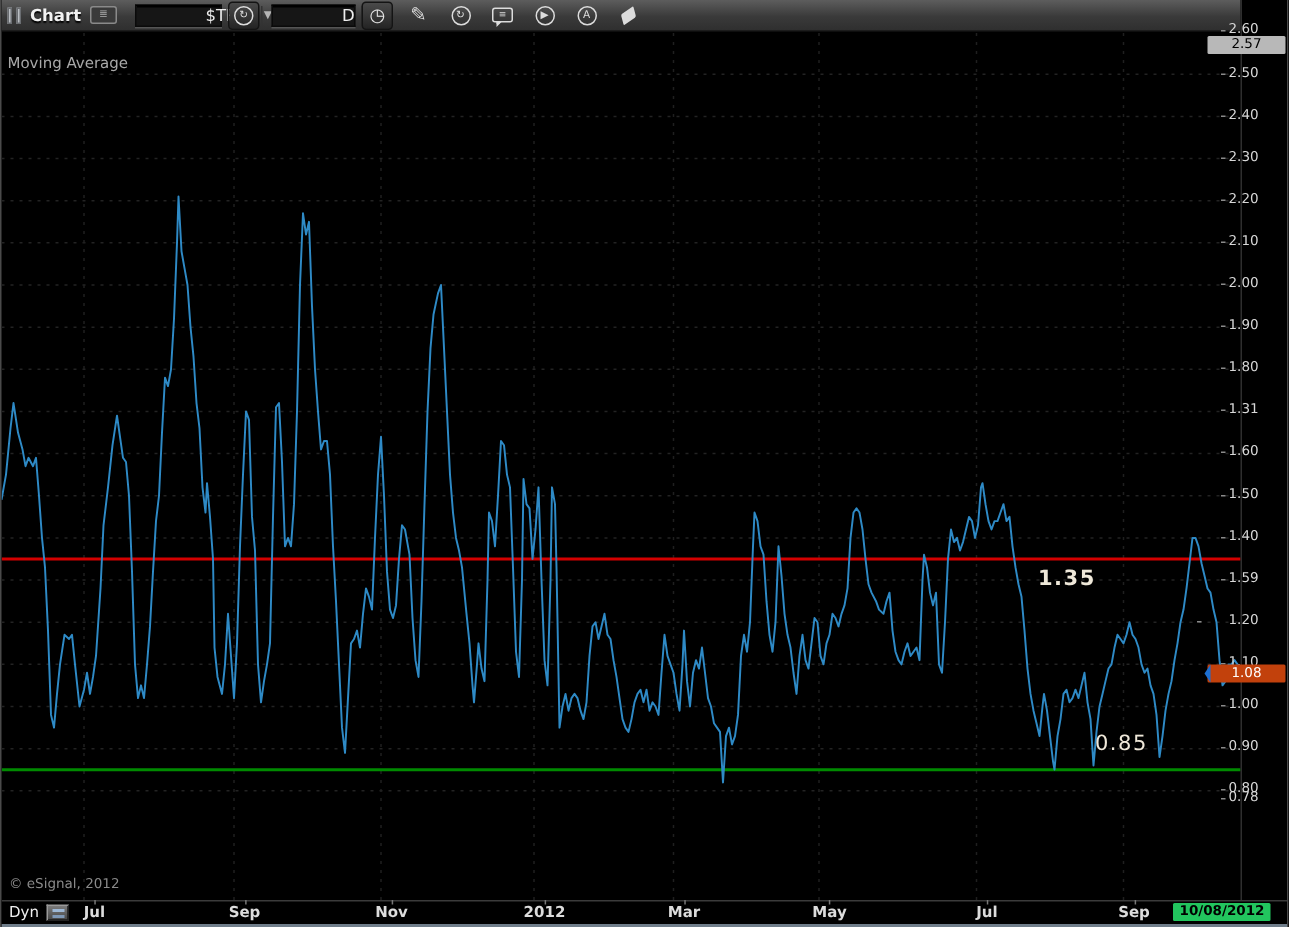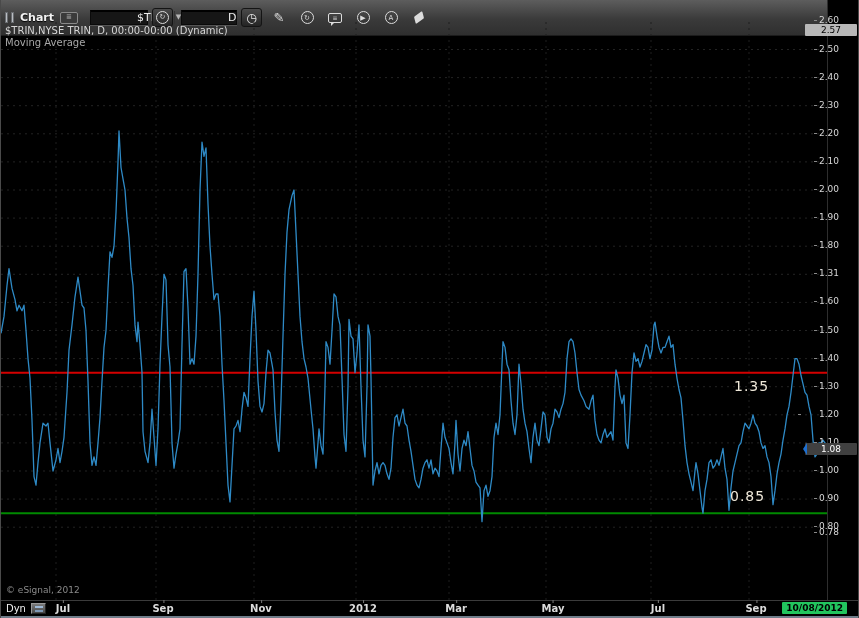--- a/index.html
+++ b/index.html
@@ -3,21 +3,21 @@
 <meta charset="utf-8">
 <style>
   html,body{margin:0;padding:0;background:#111;}
   .window{
     position:relative; width:859px; height:618px; overflow:hidden;
     background:#000; font-family:"DejaVu Sans", sans-serif;
     border-left:1px solid #4a4a4a; border-right:1px solid #4a4a4a; box-sizing:border-box;
   }
   
   .toolbar{
-    position:absolute; left:0; top:0; width:830px; height:36px;
+    position:absolute; left:0; top:0; width:830px; height:21px;
     background:linear-gradient(#5d5d5d,#3a3a3a 55%,#2f2f2f);
     display:flex; align-items:center; gap:4px; padding-left:4px; box-sizing:border-box;
     border-bottom:1px solid #1c1c1c;
   }
   .win-icon{width:9px;height:11px;display:inline-block;position:relative;}
   .win-icon::before,.win-icon::after{content:"";position:absolute;top:0;width:3px;height:11px;background:#b9bdc2;border:1px solid #6a6d71;box-sizing:border-box;}
   .win-icon::before{left:0}.win-icon::after{right:0}
   .tb-title{color:#f2f2f2;font-size:11px;font-weight:bold;margin-left:2px;text-shadow:0 1px 1px #000;}
   .tb-badge{width:16px;height:10px;border:1px solid #8a8a8a;border-radius:2px;background:#3a3a3a;color:#aeaeae;
     font-size:7px;line-height:9px;text-align:center;margin-left:2px;overflow:hidden;}
@@ -46,21 +46,21 @@
   .ov-line1{position:absolute;left:4px;top:25px;color:#d6d6d6;font-size:10px;}
   .ov-line2{position:absolute;left:4px;top:37px;color:#a8a8a8;font-size:10px;}
   .copyright{position:absolute;left:5px;top:585px;color:#8a8a8a;font-size:9px;}
   .annotation{position:absolute;color:#efe8d9;font-size:14px;letter-spacing:1px;}
   
   .axis-y{position:absolute;right:0;top:0;width:30px;height:600px;background:#000;border-left:1px solid #2e2e2e;}
   .ytick{position:absolute;right:12px;width:27px;text-align:left;color:#d8d8d8;font-size:9px;line-height:11px;}
   .ytick::before{content:"";position:absolute;left:-5px;top:5px;width:3px;height:1px;background:#8a8a8a;}
   .ytag{position:absolute;right:1px;height:12px;font-size:9px;line-height:12px;padding:0 16px;border-radius:1px;}
   .ytag.high{background:#b8b8b8;color:#000;}
-  .ytag.last{background:#404040;color:#fff;}
+  .ytag.last{background:#c2410c;color:#fff;}
   .ytag.last::before{content:"";position:absolute;left:-8px;top:0;border:6px solid transparent;border-right:4px solid #1d6fd1;border-top-width:6px;border-bottom-width:6px;margin-top:0;}
   
   .date-bar{position:absolute;left:0;top:600px;width:859px;height:15px;background:#000;border-top:1px solid #3b3b3b;box-sizing:content-box;}
   .dyn-label{position:absolute;left:5px;top:2px;color:#f0f0f0;font-size:10px;font-weight:normal;}
   .dyn-btn{position:absolute;left:30px;top:2px;width:15px;height:11px;background:linear-gradient(#7a7a7a,#474747);border:1px solid #999;border-right-color:#222;border-bottom-color:#222;box-sizing:border-box;}
   .dyn-btn::before{content:"";position:absolute;left:3px;top:2px;width:8px;height:2px;background:#9db8d6;}
   .dyn-btn::after{content:"";position:absolute;left:3px;top:6px;width:8px;height:2px;background:#7e98b6;}
   .month{position:absolute;top:2px;transform:translateX(-50%);color:#dcdcdc;font-size:10px;font-weight:bold;}
   .month::before{content:"";position:absolute;left:50%;top:-3px;width:1px;height:3px;background:#777;}
   .date-tag{position:absolute;right:13px;top:1px;background:#22c55e;color:#000;font-size:9px;font-weight:bold;padding:1px 4px;border-radius:1px;}
@@ -143,45 +143,44 @@
         <line x1="253" x2="253" y1="0" y2="578" stroke="#1f1f1f" stroke-width="1" stroke-dasharray="2,4"></line>
         <line x1="355" x2="355" y1="0" y2="578" stroke="#1f1f1f" stroke-width="1" stroke-dasharray="2,4"></line>
         <line x1="448" x2="448" y1="0" y2="578" stroke="#1f1f1f" stroke-width="1" stroke-dasharray="2,4"></line>
         <line x1="545" x2="545" y1="0" y2="578" stroke="#1f1f1f" stroke-width="1" stroke-dasharray="2,4"></line>
         <line x1="650" x2="650" y1="0" y2="578" stroke="#1f1f1f" stroke-width="1" stroke-dasharray="2,4"></line>
         <line x1="748" x2="748" y1="0" y2="578" stroke="#1f1f1f" stroke-width="1" stroke-dasharray="2,4"></line>
         <line x1="0" x2="829" y1="350.65" y2="350.65" stroke="#d40000" stroke-width="2"></line>
         <line x1="0" x2="829" y1="491.15" y2="491.15" stroke="#008a00" stroke-width="2"></line>
         <polyline points="0,311.3 3,294.4 6,263.5 8,246.7 11,266.4 14,277.6 16,288.8 18,283.2 21,288.8 23,283.2 25,308.5 27,336.6 29,356.3 31,398.4 33,454.6 35,463.1 37,440.6 39,420.9 42,401.2 45,404.0 47,401.2 49,420.9 52,449.0 55,437.8 57,426.5 59,440.6 61,429.3 63,415.3 66,370.3 68,328.2 71,302.9 74,274.8 77,255.1 79,269.2 81,283.2 83,286.0 85,308.5 87,359.1 89,420.9 91,443.4 93,434.9 95,443.4 97,420.9 99,395.6 101,359.1 103,325.4 105,308.5 107,266.4 109,229.8 111,235.4 113,224.2 115,190.5 117,139.9 118,109.0 120,145.5 122,156.8 124,168.0 126,196.1 128,215.8 130,246.7 132,263.5 134,302.9 136,319.7 137,300.1 139,322.6 141,350.6 142,409.7 144,429.3 147,440.6 149,420.9 151,387.2 153,415.3 155,443.4 157,406.9 159,342.2 161,294.4 163,252.3 165,257.9 167,322.6 169,345.0 171,420.9 173,446.2 175,432.1 177,420.9 179,406.9 181,322.6 183,249.5 185,246.7 187,286.0 189,342.2 191,336.6 193,342.2 195,314.1 197,252.3 199,168.0 201,120.2 203,134.3 205,125.9 207,182.1 209,224.2 211,252.3 213,277.6 215,272.0 217,272.0 219,294.4 221,342.2 223,378.8 225,420.9 227,463.1 229,479.9 231,443.4 233,406.9 235,404.0 237,398.4 239,409.7 241,387.2 243,370.3 245,375.9 247,384.4 249,336.6 251,294.4 253,269.2 255,308.5 257,359.1 259,384.4 261,390.0 263,381.6 265,350.6 267,328.2 269,331.0 271,342.2 272,347.8 274,390.0 276,418.1 278,429.3 280,378.8 282,314.1 284,252.3 286,210.1 288,187.7 291,173.6 293,168.0 295,210.1 297,252.3 299,294.4 301,319.7 303,336.6 305,345.0 307,356.3 310,387.2 312,406.9 314,434.9 315,446.2 317,420.9 318,406.9 320,423.7 322,432.1 324,364.7 325,319.7 327,325.4 329,342.2 331,308.5 333,272.0 335,274.8 337,294.4 339,302.9 341,356.3 343,412.5 345,429.3 347,364.7 348,297.3 350,314.1 352,316.9 354,350.6 356,331.0 358,302.9 360,364.7 362,418.1 364,434.9 366,364.7 367,302.9 369,314.1 370,356.3 372,463.1 374,449.0 376,440.6 378,451.8 380,443.4 382,440.6 384,443.4 386,451.8 388,457.4 390,446.2 392,415.3 394,395.6 396,392.8 398,404.0 400,395.6 402,387.2 404,401.2 406,404.0 408,418.1 410,429.3 412,443.4 414,457.4 416,463.1 418,465.9 420,457.4 422,446.2 424,440.6 426,437.8 428,446.2 430,437.8 432,451.8 434,446.2 436,449.0 438,454.6 440,426.5 442,401.2 444,415.3 446,420.9 448,426.5 450,440.6 452,451.8 454,420.9 455,398.4 457,432.1 459,449.0 461,426.5 463,418.1 465,423.7 467,409.7 469,426.5 471,443.4 473,449.0 475,460.2 477,463.1 479,465.9 481,499.6 483,468.7 485,463.1 487,474.3 489,468.7 491,454.6 493,415.3 495,401.2 497,412.5 499,392.8 501,342.2 502,319.7 504,325.4 506,342.2 508,347.8 510,378.8 512,401.2 514,412.5 516,392.8 518,342.2 520,361.9 522,387.2 524,401.2 526,409.7 528,426.5 530,440.6 532,415.3 534,401.2 536,418.1 538,423.7 540,406.9 542,390.0 544,392.8 546,415.3 548,420.9 550,406.9 552,401.2 554,387.2 556,390.0 558,395.6 560,387.2 562,381.6 564,370.3 566,336.6 568,319.7 570,316.9 572,319.7 574,331.0 576,350.6 578,367.5 580,373.1 583,378.8 585,384.4 588,387.2 590,378.8 592,373.1 594,398.4 596,412.5 598,418.1 600,420.9 602,412.5 604,406.9 606,415.3 608,412.5 610,409.7 612,418.1 614,364.7 615,347.8 617,356.3 619,373.1 621,381.6 623,373.1 625,420.9 627,426.5 629,392.8 631,350.6 633,331.0 635,339.4 637,336.6 639,345.0 641,339.4 643,331.0 645,322.6 647,325.4 649,336.6 651,328.2 653,302.9 654,300.1 656,314.1 658,325.4 660,331.0 662,325.4 664,325.4 666,319.7 668,314.1 670,325.4 672,322.6 674,342.2 676,356.3 678,367.5 680,375.9 682,398.4 684,423.7 686,440.6 688,451.8 690,460.2 692,468.7 694,449.0 695,440.6 697,451.8 699,468.7 701,485.5 702,491.1 704,468.7 706,457.4 708,440.6 710,437.8 712,446.2 714,443.4 716,437.8 718,443.4 720,434.9 722,426.5 724,446.2 726,457.4 728,488.3 730,465.9 732,449.0 734,440.6 736,432.1 738,423.7 740,420.9 742,409.7 744,401.2 746,404.0 748,406.9 750,401.2 752,392.8 754,401.2 756,404.0 758,409.7 760,420.9 762,426.5 764,423.7 766,434.9 768,440.6 770,454.6 772,482.7 774,468.7 776,451.8 778,440.6 780,432.1 782,418.1 784,406.9 786,392.8 788,384.4 790,370.3 792,353.5 794,336.6 796,336.6 798,342.2 800,353.5 802,361.9 804,370.3 806,373.1 808,384.4 810,392.8 812,418.1 814,434.9 816,432.1 818,420.9 820,420.9 822,418.1 824,420.9 826,423.7 827,426.5" fill="none" stroke="#2e8ac6" stroke-width="1.3" stroke-linejoin="round"></polyline>
       </svg>
-    <div class="ov-line1">$TRIN,NYSE TRIN, D, 00:00-00:00 (Dynamic)</div>
     <div class="ov-line2">Moving Average</div>
     <div class="copyright">© eSignal, 2012</div>
     <div id="annotations">
-        <div class="annotation" style="left: 733px; top: 378px;">1.35</div>
+        <div class="annotation" style="left: 691px; top: 378px; font-weight: bold;">1.35</div>
         <div class="annotation" style="left: 729px; top: 488px;">0.85</div>
       </div>
   </div>
 
   <div class="axis-y">
     <div id="yticks">
         <div class="ytick" style="top: 15.4px;">2.60</div>
         <div class="ytick" style="top: 43.5px;">2.50</div>
         <div class="ytick" style="top: 71.6px;">2.40</div>
         <div class="ytick" style="top: 99.7px;">2.30</div>
         <div class="ytick" style="top: 127.8px;">2.20</div>
         <div class="ytick" style="top: 155.9px;">2.10</div>
         <div class="ytick" style="top: 184px;">2.00</div>
         <div class="ytick" style="top: 212.1px;">1.90</div>
         <div class="ytick" style="top: 240.2px;">1.80</div>
         <div class="ytick" style="top: 268.3px;">1.31</div>
         <div class="ytick" style="top: 296.4px;">1.60</div>
         <div class="ytick" style="top: 324.5px;">1.50</div>
         <div class="ytick" style="top: 352.6px;">1.40</div>
-        <div class="ytick" style="top: 380.7px;">1.30</div>
+        <div class="ytick" style="top: 380.7px;">1.59</div>
         <div class="ytick" style="top: 408.8px; padding-left: 16px;">1.20</div>
         <div class="ytick" style="top: 436.9px;">1.10</div>
         <div class="ytick" style="top: 465px;">1.00</div>
         <div class="ytick" style="top: 493.1px;">0.90</div>
         <div class="ytick" style="top: 521.2px;">0.80</div>
         <div class="ytick" style="top: 526.82px;">0.78</div>
       </div>
     <div class="ytag high" id="high-tag" style="top: 23.83px;">2.57</div>
     <div class="ytag last" id="last-tag" style="top: 442.52px;">1.08</div>
   </div>

